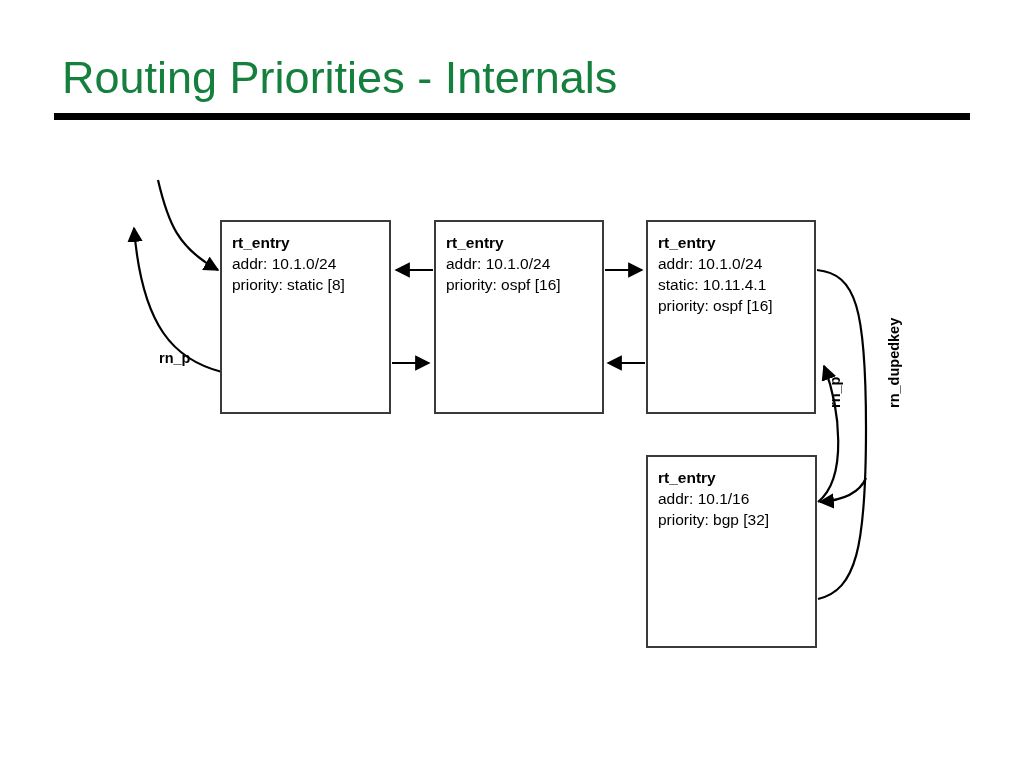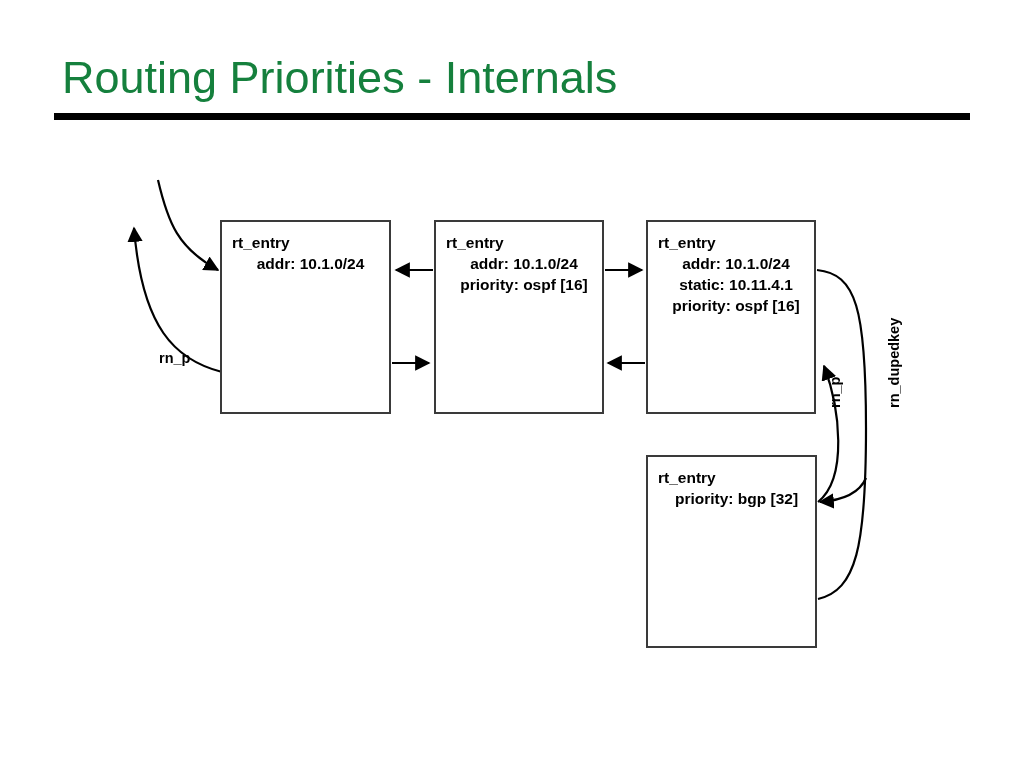--- a/index.html
+++ b/index.html
@@ -65,25 +65,24 @@
   }
   .node .ttl {
     font-size: 15.5px;
     font-weight: bold;
     color: #000000;
     line-height: 21px;
     white-space: nowrap;
   }
   .node .fld {
     font-size: 15.5px;
-    font-weight: bold;
+    font-weight: normal;
     color: #000000;
     line-height: 21px;
     white-space: nowrap;
-    text-align: center;
   }
 
   #node-1 { left: 220px; top: 212px; width: 171px; height: 194px; }
   #node-2 { left: 434px; top: 212px; width: 170px; height: 194px; }
   #node-3 { left: 646px; top: 212px; width: 170px; height: 194px; }
   #node-4 { left: 646px; top: 447px; width: 171px; height: 193px; }
 
   
   .edge-label {
     position: absolute;
@@ -137,37 +136,39 @@
                          C 866 540, 856 582, 818 591" fill="none" stroke="#000000" stroke-width="2.2"></path>
 
       <path d="M 818 494 C 848 470, 840 400, 824 358" fill="none" stroke="#000000" stroke-width="2.2" marker-end="url(#arrow)"></path>
 
       <path d="M 866 470 C 860 484, 846 492, 820 494" fill="none" stroke="#000000" stroke-width="2.2" marker-end="url(#arrow)"></path>
     </svg>
 
     <div class="node" id="node-1">
       <div class="ttl">rt_entry</div>
       <div class="fld">addr: 10.1.0/24</div>
+      <div class="fld">priority: static [8]</div>
     </div>
 
     <div class="node" id="node-2">
       <div class="ttl">rt_entry</div>
       <div class="fld">addr: 10.1.0/24</div>
       <div class="fld">priority: ospf [16]</div>
     </div>
 
     <div class="node" id="node-3">
       <div class="ttl">rt_entry</div>
       <div class="fld">addr: 10.1.0/24</div>
       <div class="fld">static: 10.11.4.1</div>
       <div class="fld">priority: ospf [16]</div>
     </div>
 
     <div class="node" id="node-4">
       <div class="ttl">rt_entry</div>
+      <div class="fld">addr: 10.1/16</div>
       <div class="fld">priority: bgp [32]</div>
     </div>
 
     <div class="edge-label" id="label-rn-p-left">rn_p</div>
     <div class="edge-label" id="label-rn-p-right">rn_p</div>
     <div class="edge-label" id="label-rn-dupedkey">rn_dupedkey</div>
 
   </div>
 </div>
 

